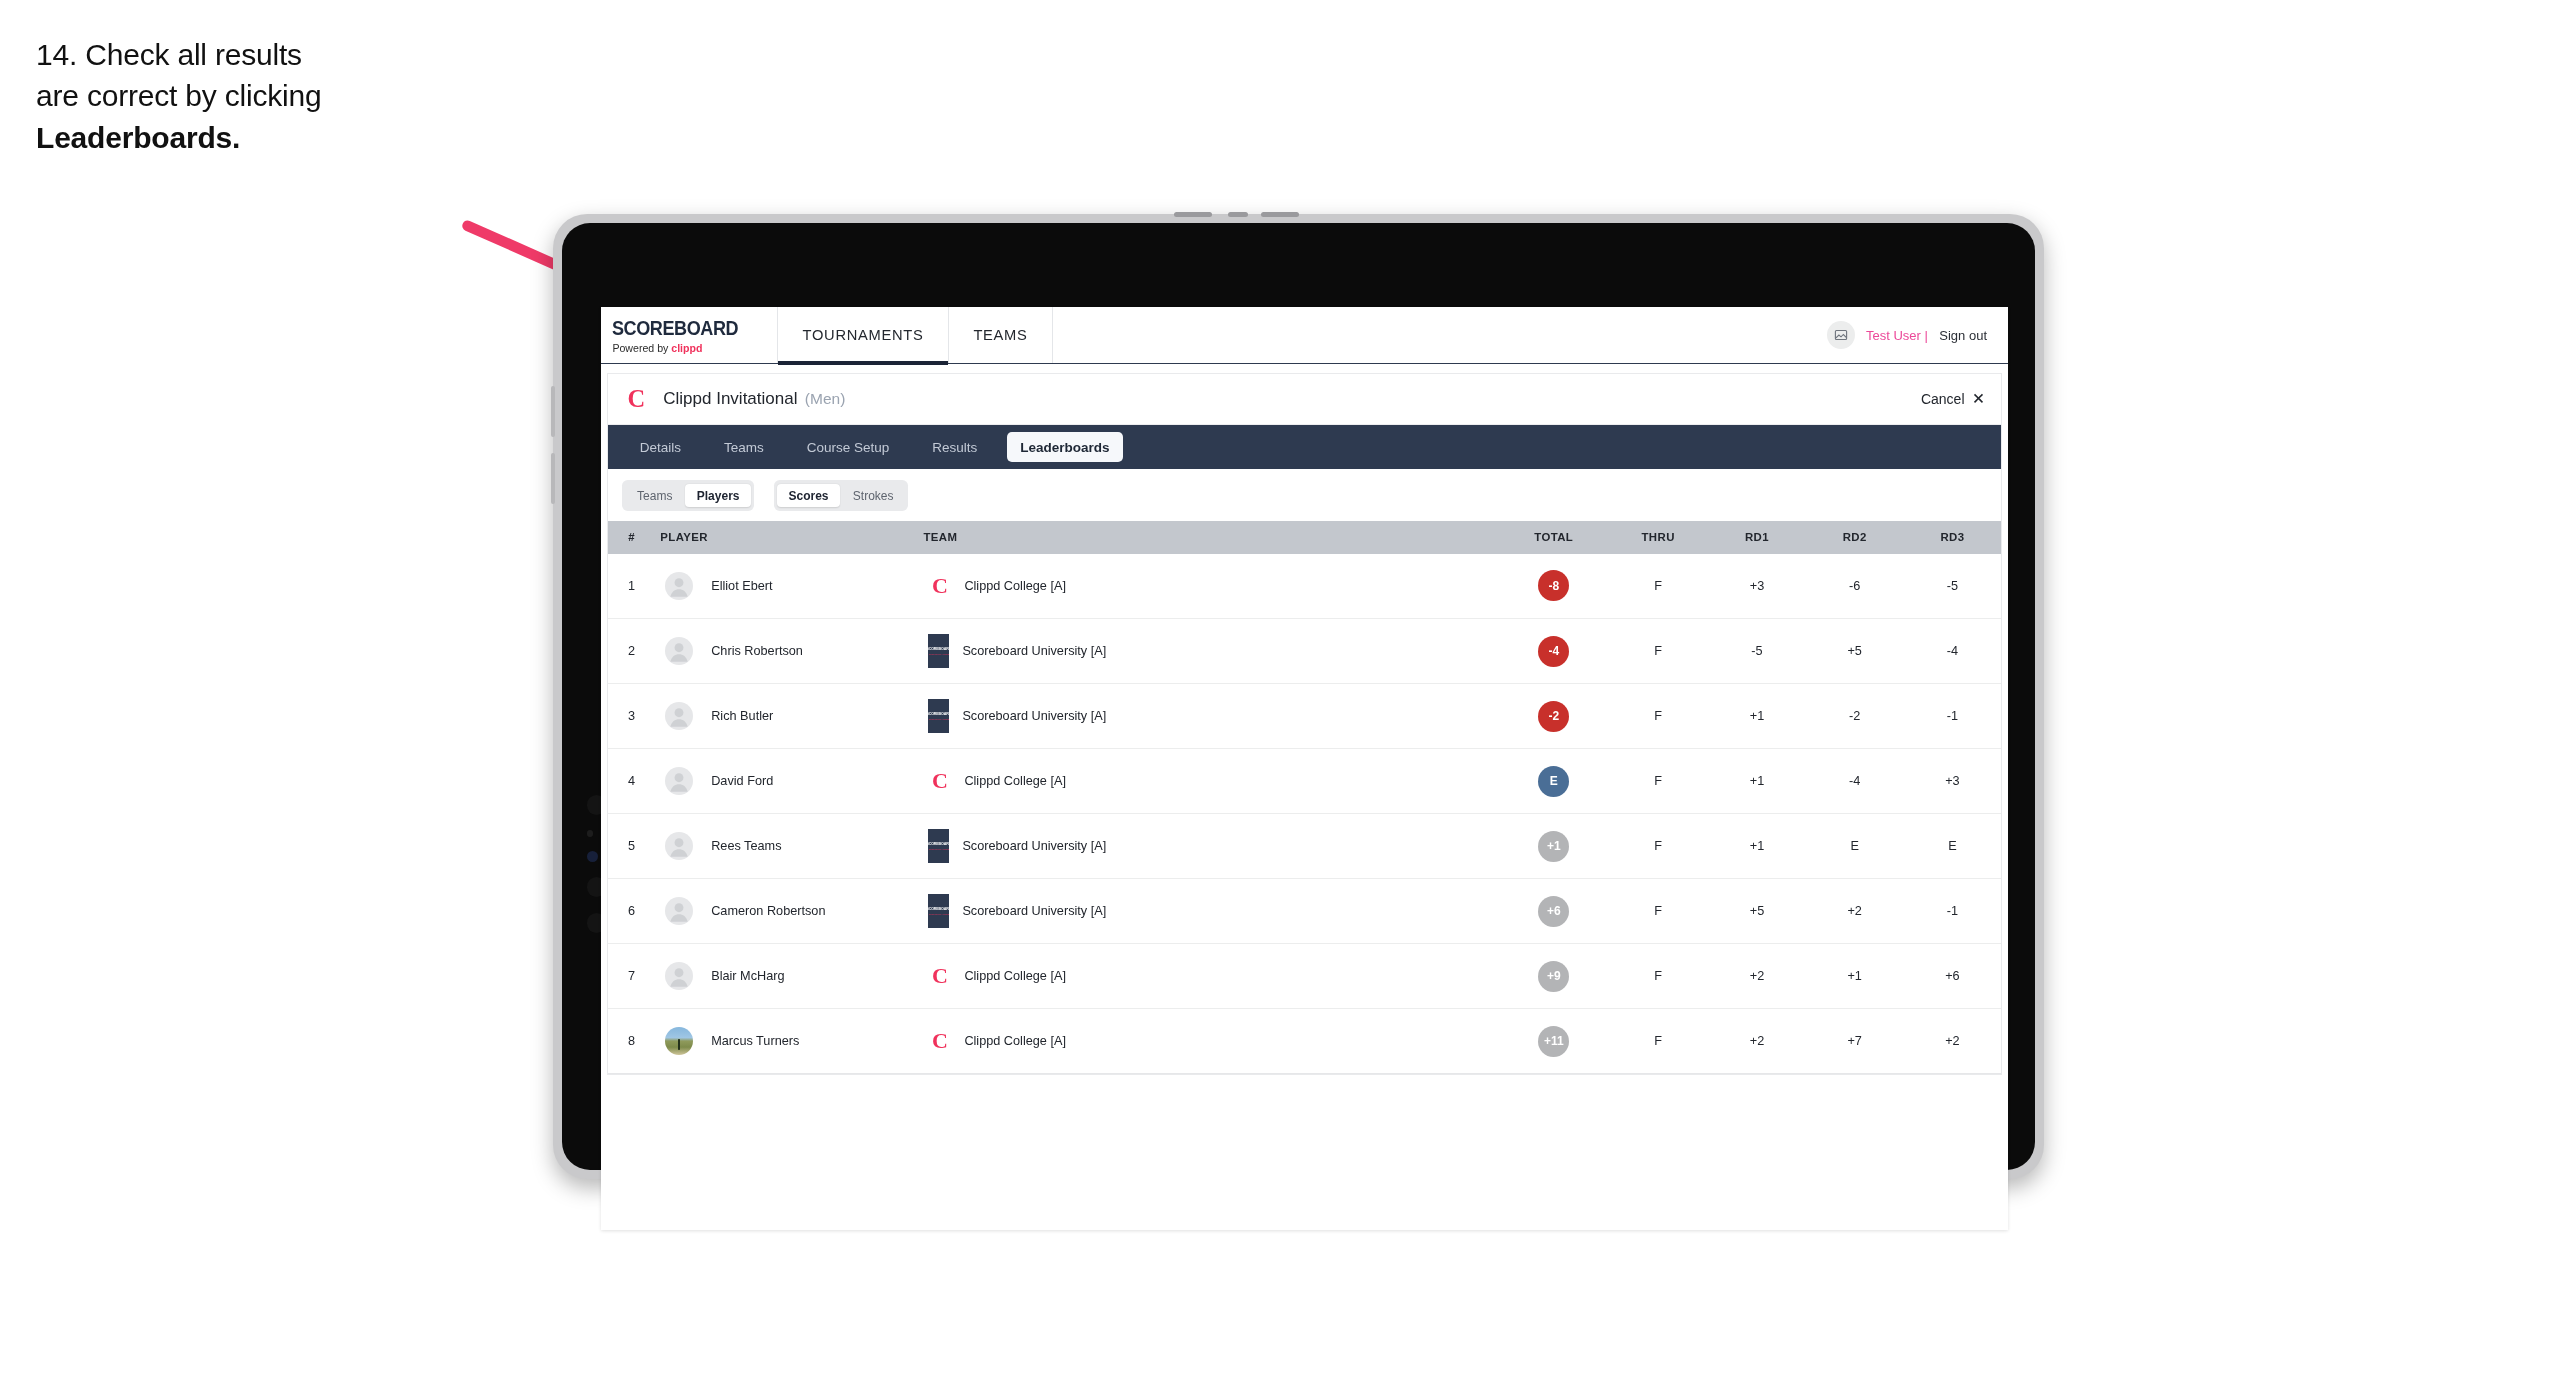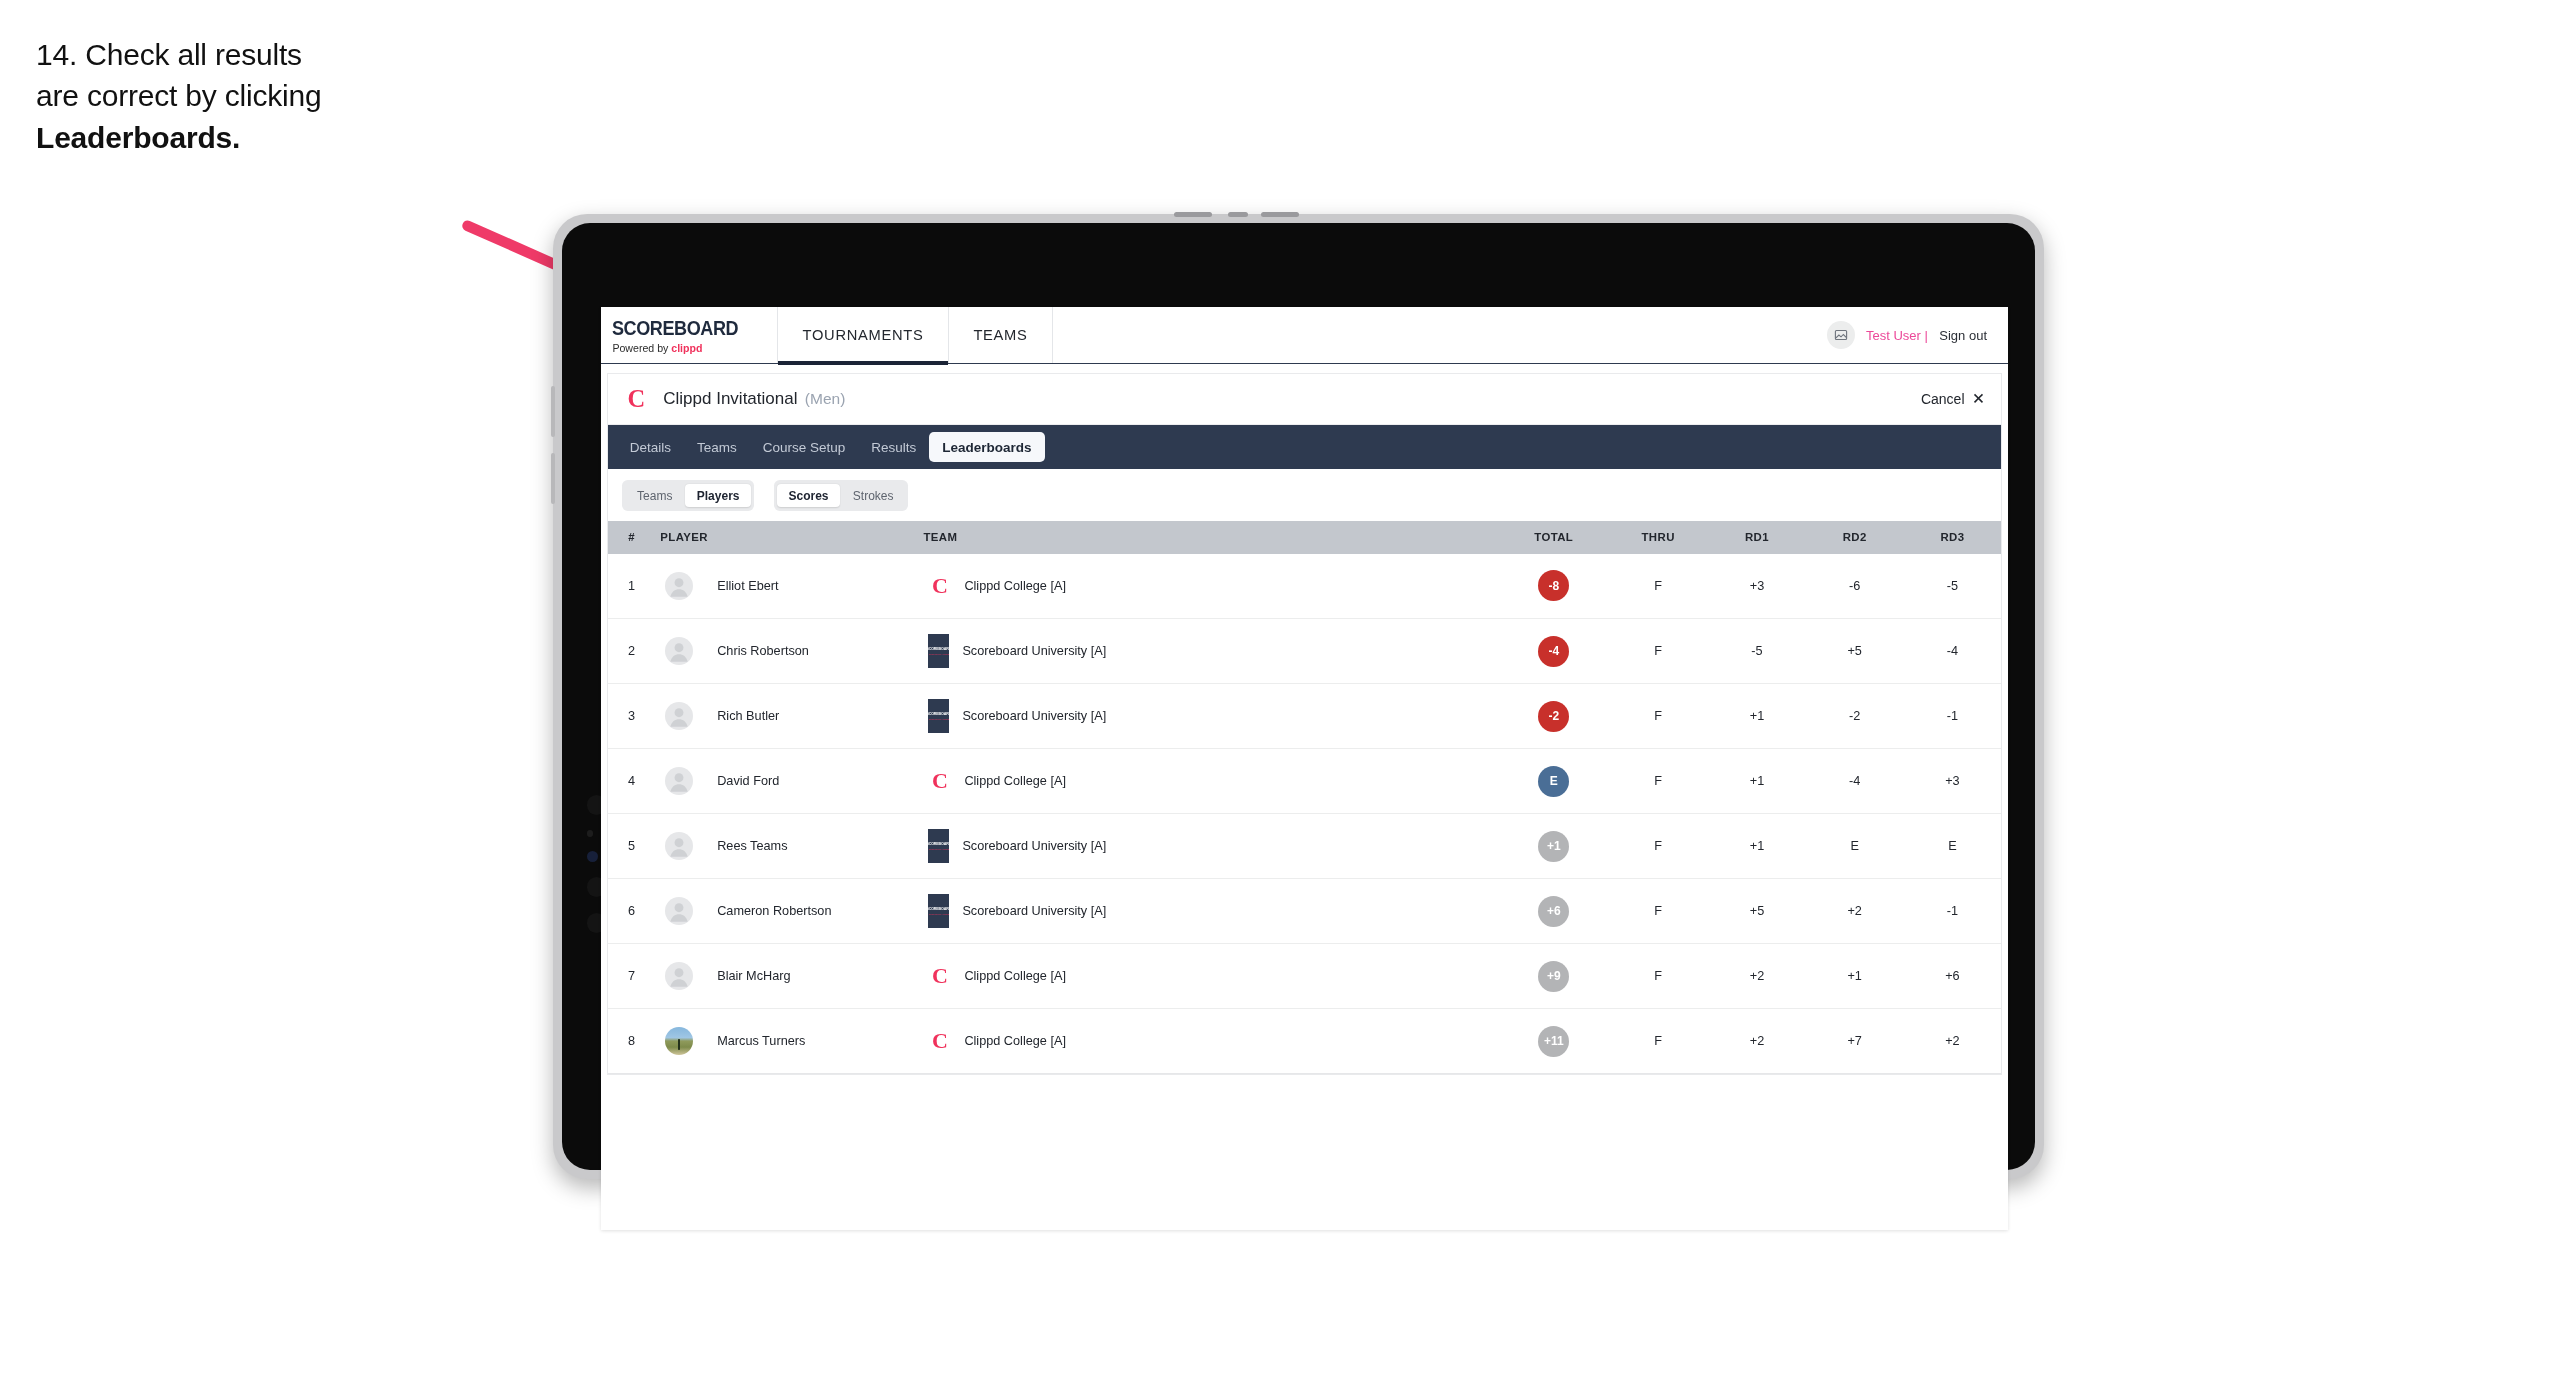--- a/index.html
+++ b/index.html
@@ -103,21 +103,21 @@
   }
   #t-name { font-size: 17px; color: #22262d; margin-left: 14.7px; }
   #t-gender { font-size: 15.5px; color: #9aa3b0; margin-left: 7.4px; }
   #t-cancel { margin-left: auto; display: flex; align-items: center; gap: 7.4px; cursor: pointer; }
   #t-cancel-label { font-size: 14px; color: #22262d; }
   #t-cancel-x { font-size: 15.5px; color: #22262d; line-height: 1; }
 
   
   #sectionbar {
     background: #2e3a50; height: 44px; display: flex; align-items: center;
-    padding: 0 9px; gap: 0;
+    padding: 0 19px; gap: 17px;
   }
   .sec-tab {
     padding: 7.4px 13px; font-size: 13.5px; color: #c3cad6; border-radius: 4.9px; cursor: pointer;
   }
   .sec-tab.active { background: #f6f8fb; color: #1e2735; font-weight: 700; }
 
   
   #toggles { display: flex; align-items: center; gap: 19.6px; padding: 11.4px 14.7px 9.8px 14.7px; }
   .tgroup { background: #e9eaec; border-radius: 5.7px; padding: 3.3px; display: flex; gap: 1.6px; }
   .tbtn {
@@ -137,21 +137,21 @@
     border-bottom: 0.8px solid #eceded; padding: 0 4.9px; vertical-align: middle;
   }
   #lb tbody tr:last-child td { border-bottom: 0.8px solid #e6e7e9; }
   .c-rank { width: 43px; text-align: center; color: #2b3039; }
   .c-player { width: 237px; }
   .c-team { width: 523px; }
   .c-total { width: 98px; text-align: center; }
   .c-thru { width: 90px; text-align: center; }
   .c-rd { width: 88px; text-align: center; }
 
-  .player-cell { display: flex; align-items: center; gap: 24px; padding-left: 4.9px; }
+  .player-cell { display: flex; align-items: center; gap: 18px; padding-left: 4.9px; }
   .avatar { width: 28px; height: 28px; border-radius: 50%; background: #e6e7e9; flex: none; overflow: hidden; }
   .avatar.photo { background: linear-gradient(#86b7dd 0%, #9fc6e4 38%, #8f9a5c 50%, #7e8b4b 72%, #cfc59a 100%); position: relative; }
   .avatar.photo::after {
     content: ""; position: absolute; left: 12.3px; top: 12.3px; width: 2.5px; height: 10.6px;
     background: #23301a; border-radius: 0.8px;
   }
   .team-cell { display: flex; align-items: center; gap: 13px; padding-left: 4.9px; }
   .team-logo-c {
     width: 23px; font-size: 22px; font-weight: 700; color: #f0325c; text-align: center;
     font-family: "Liberation Serif", serif; line-height: 1; flex: none;

